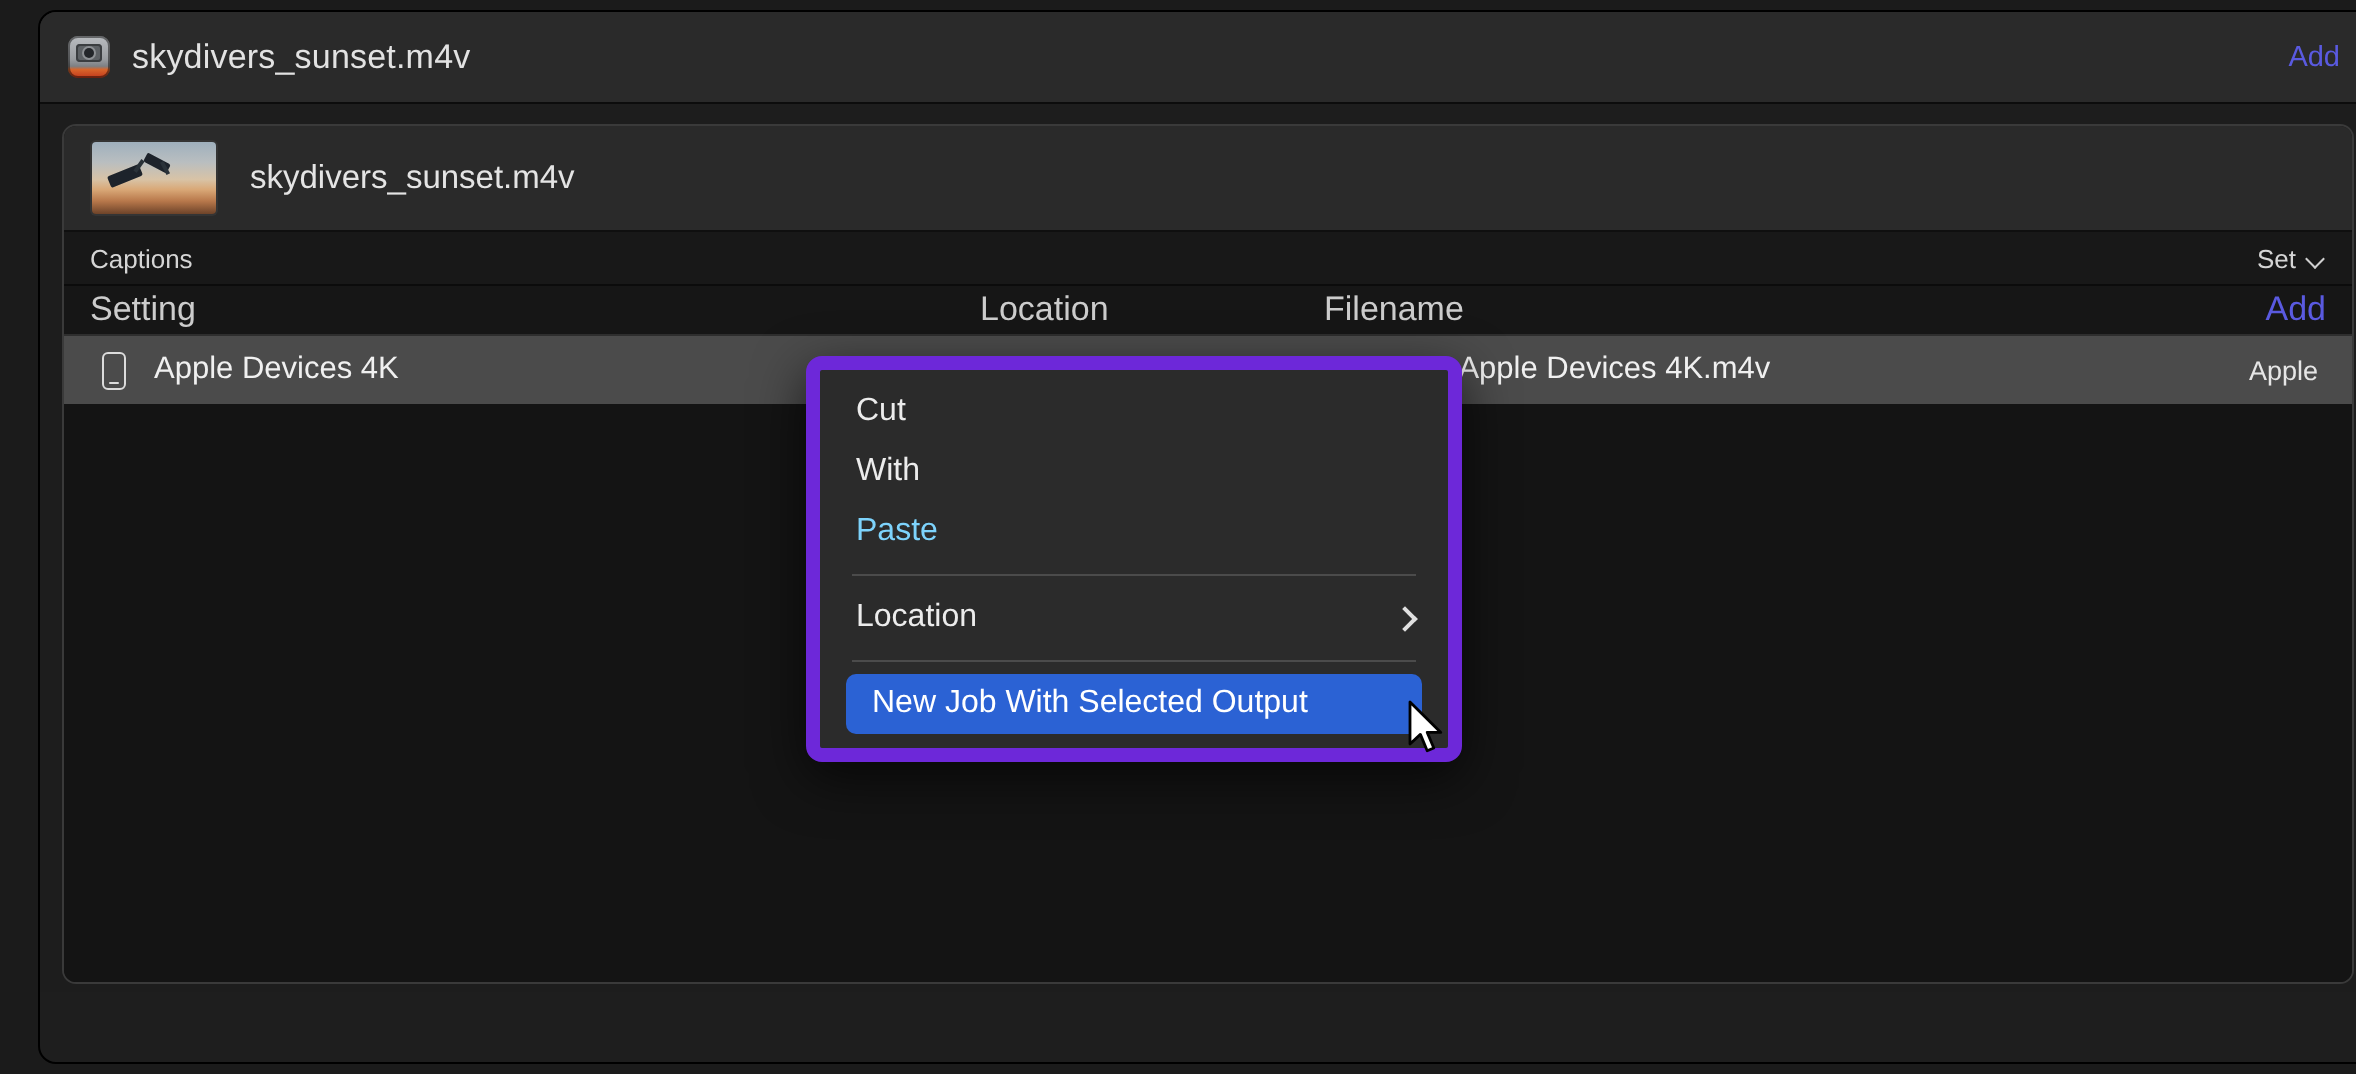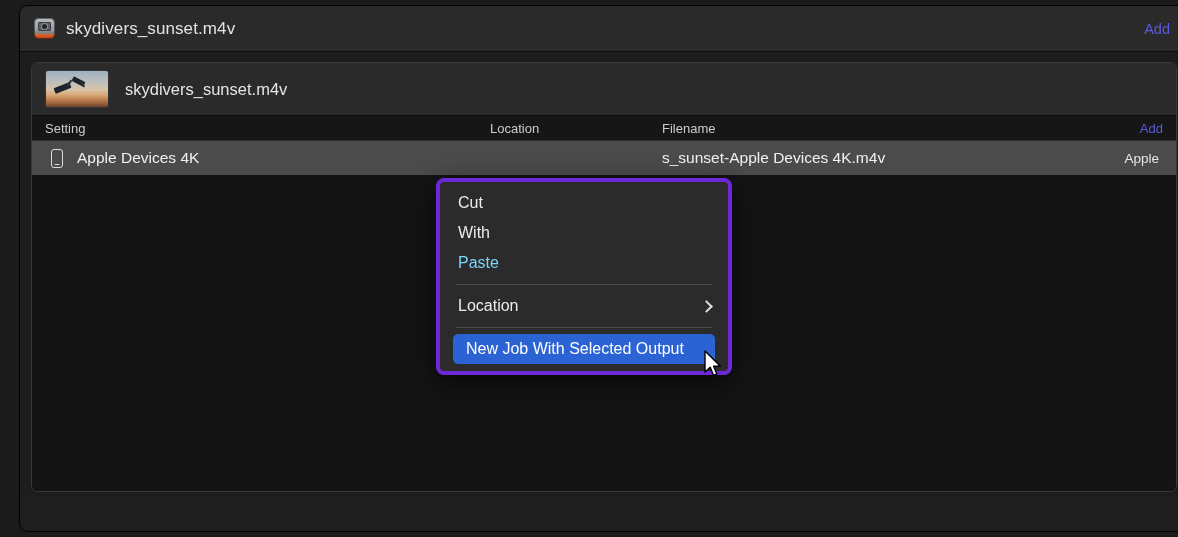--- a/index.html
+++ b/index.html
@@ -175,21 +175,21 @@
     transform: rotate(45deg);
   }
 
   
   .col-header {
     height: 25px;
     background: #161616;
     border-bottom: 1px solid #2e2e2e;
     position: relative;
     color: #cccccc;
-    font-size: 13px;
+    font-size: 17px;
   }
   .col-header .c {
     position: absolute;
     top: 50%;
     transform: translateY(-50%);
     white-space: nowrap;
   }
   .c-setting  { left: 13px; }
   .c-location { left: 458px; }
   .c-filename { left: 630px; }
@@ -298,24 +298,24 @@
     color: #ececec;
     font-size: 14.5px;
     padding: 6px 18px 7px;
     cursor: default;
     box-shadow: 0 1px 0 rgba(0,0,0,.35);
   }
 
   
   .ctx-menu {
     position: absolute;
-    left: 436px; top: 178px;
-    width: 296px;
+    left: 403px; top: 178px;
+    width: 328px;
     background: #2b2b2b;
-    border: 4px solid #6d28d9;
+    border: 7px solid #6d28d9;
     border-radius: 8px;
     padding: 6px 0 7px;
     box-shadow: 0 8px 26px rgba(0,0,0,.65);
     z-index: 40;
   }
   .ctx-item {
     height: 30px;
     display: flex;
     align-items: center;
     padding: 0 16px 0 18px;
@@ -381,20 +381,27 @@
         <div class="source-row">
           <div class="thumb">
             <div class="sd1"></div>
             <div class="sd2"></div>
             <div class="lim1"></div>
             <div class="lim2"></div>
           </div>
           <div class="source-name">skydivers_sunset.m4v</div>
         </div>
 
+        <div class="captions-bar">
+          <div class="captions-label">Captions</div>
+          <div class="set-menu">
+            <span>Set</span>
+            <span class="chev-down"></span>
+          </div>
+        </div>
 
         <div class="col-header">
           <span class="c c-setting">Setting</span>
           <span class="c c-location">Location</span>
           <span class="c c-filename">Filename</span>
           <span class="c c-add">Add</span>
         </div>
 
         <div class="output-row">
           <div class="dev-icon"></div>

